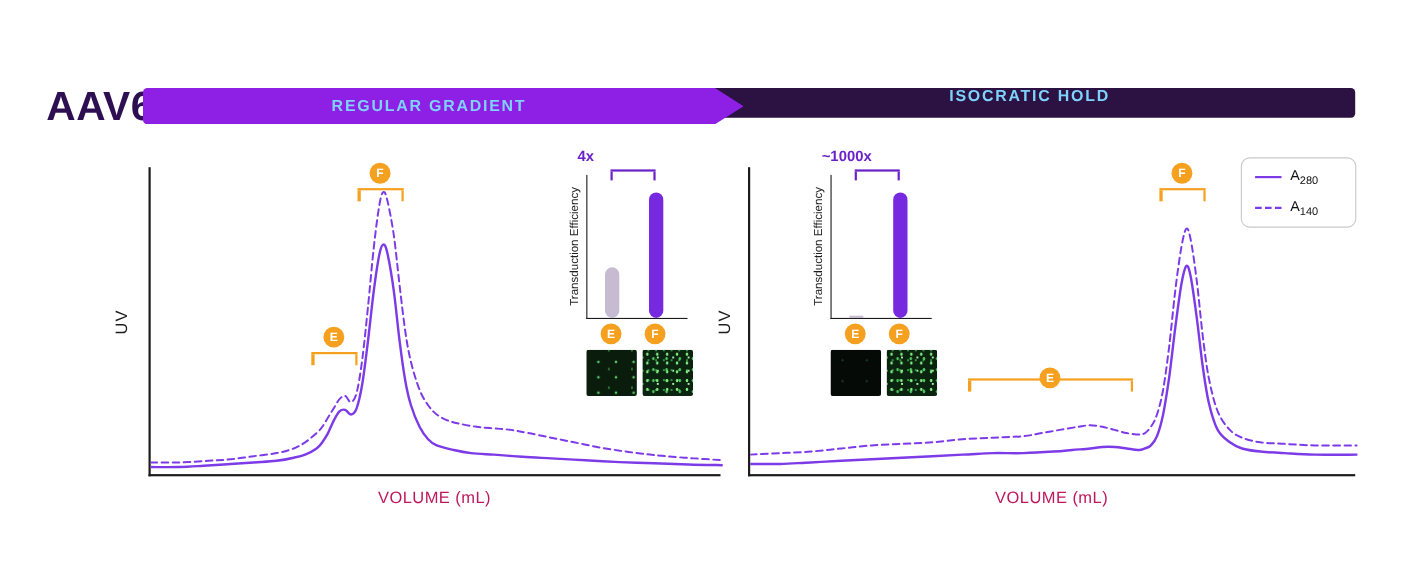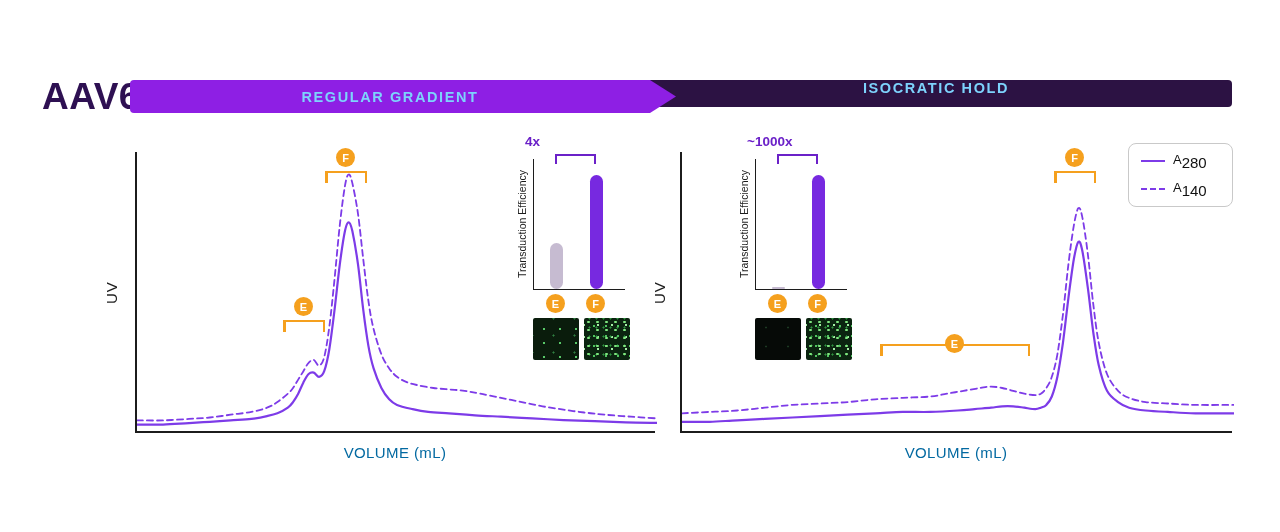--- a/index.html
+++ b/index.html
@@ -18,21 +18,21 @@
 
   .plot{border-left:2px solid #1c1c1c;border-bottom:2px solid #1c1c1c}
   #plot-left{left:135px;top:152px;width:520px;height:281px}
   #plot-right{left:680px;top:152px;width:552px;height:281px}
   .plot svg{display:block}
 
   .vlabel{writing-mode:vertical-rl;transform:rotate(180deg);display:flex;align-items:center;justify-content:center;
     font-size:15px;color:#1c1c1c;letter-spacing:1px}
   #uv-left{left:100px;top:152px;width:22px;height:281px}
   #uv-right{left:648px;top:152px;width:22px;height:281px}
-  .xlabel{font-size:15px;color:#0369a1;text-align:center;letter-spacing:.4px}
+  .xlabel{font-size:15px;color:#be185d;text-align:center;letter-spacing:.4px}
   #xlabel-left{left:135px;top:444px;width:520px}
   #xlabel-right{left:680px;top:444px;width:552px}
 
   .bracket{border-top:2.5px solid var(--orange,#F5A01E)}
   .bracket::before,.bracket::after{content:"";position:absolute;top:0;width:2.5px;height:10px;background:var(--orange,#F5A01E)}
   .bracket::before{left:0}
   .bracket::after{right:0}
 
   .badge{width:19px;height:19px;border-radius:50%;background:var(--orange,#F5A01E);color:#fff;
     font-size:11px;font-weight:700;display:flex;align-items:center;justify-content:center;z-index:3}
@@ -66,21 +66,21 @@
     background-size:9px 8px,12px 10px,7px 9px,14px 12px;background-position:0 0,4px 3px,2px 5px,7px 1px}
   .micro-black{background-color:#060a07;background-image:
     radial-gradient(circle,#1c3a22 .8px,transparent 1.2px);background-size:22px 19px}
 
   .legend{left:1128px;top:143px;width:105px;height:64px;border:1px solid #c9c9c9;border-radius:8px;background:#fff;
     display:flex;flex-direction:column;justify-content:center;gap:9px;padding:8px 12px;z-index:2}
   .legend-row{display:flex;align-items:center;gap:8px}
   .leg-line{width:24px;height:0;border-top:2.2px solid var(--curve,#7D3BE8)}
   .leg-line.dashed{border-top-style:dashed}
   .legend-label{font-size:13px;color:#111}
-  .legend-label sub{font-size:15px}
+  .legend-label sub{font-size:10px}
 </style>
 </head>
 <body>
 
 <div class="abs fig-title">AAV6</div>
 <div class="abs banner-dark">
   <span class="banner-label">ISOCRATIC HOLD</span>
 </div>
 <div class="abs banner-purple">
   <span class="banner-label">REGULAR GRADIENT</span>

